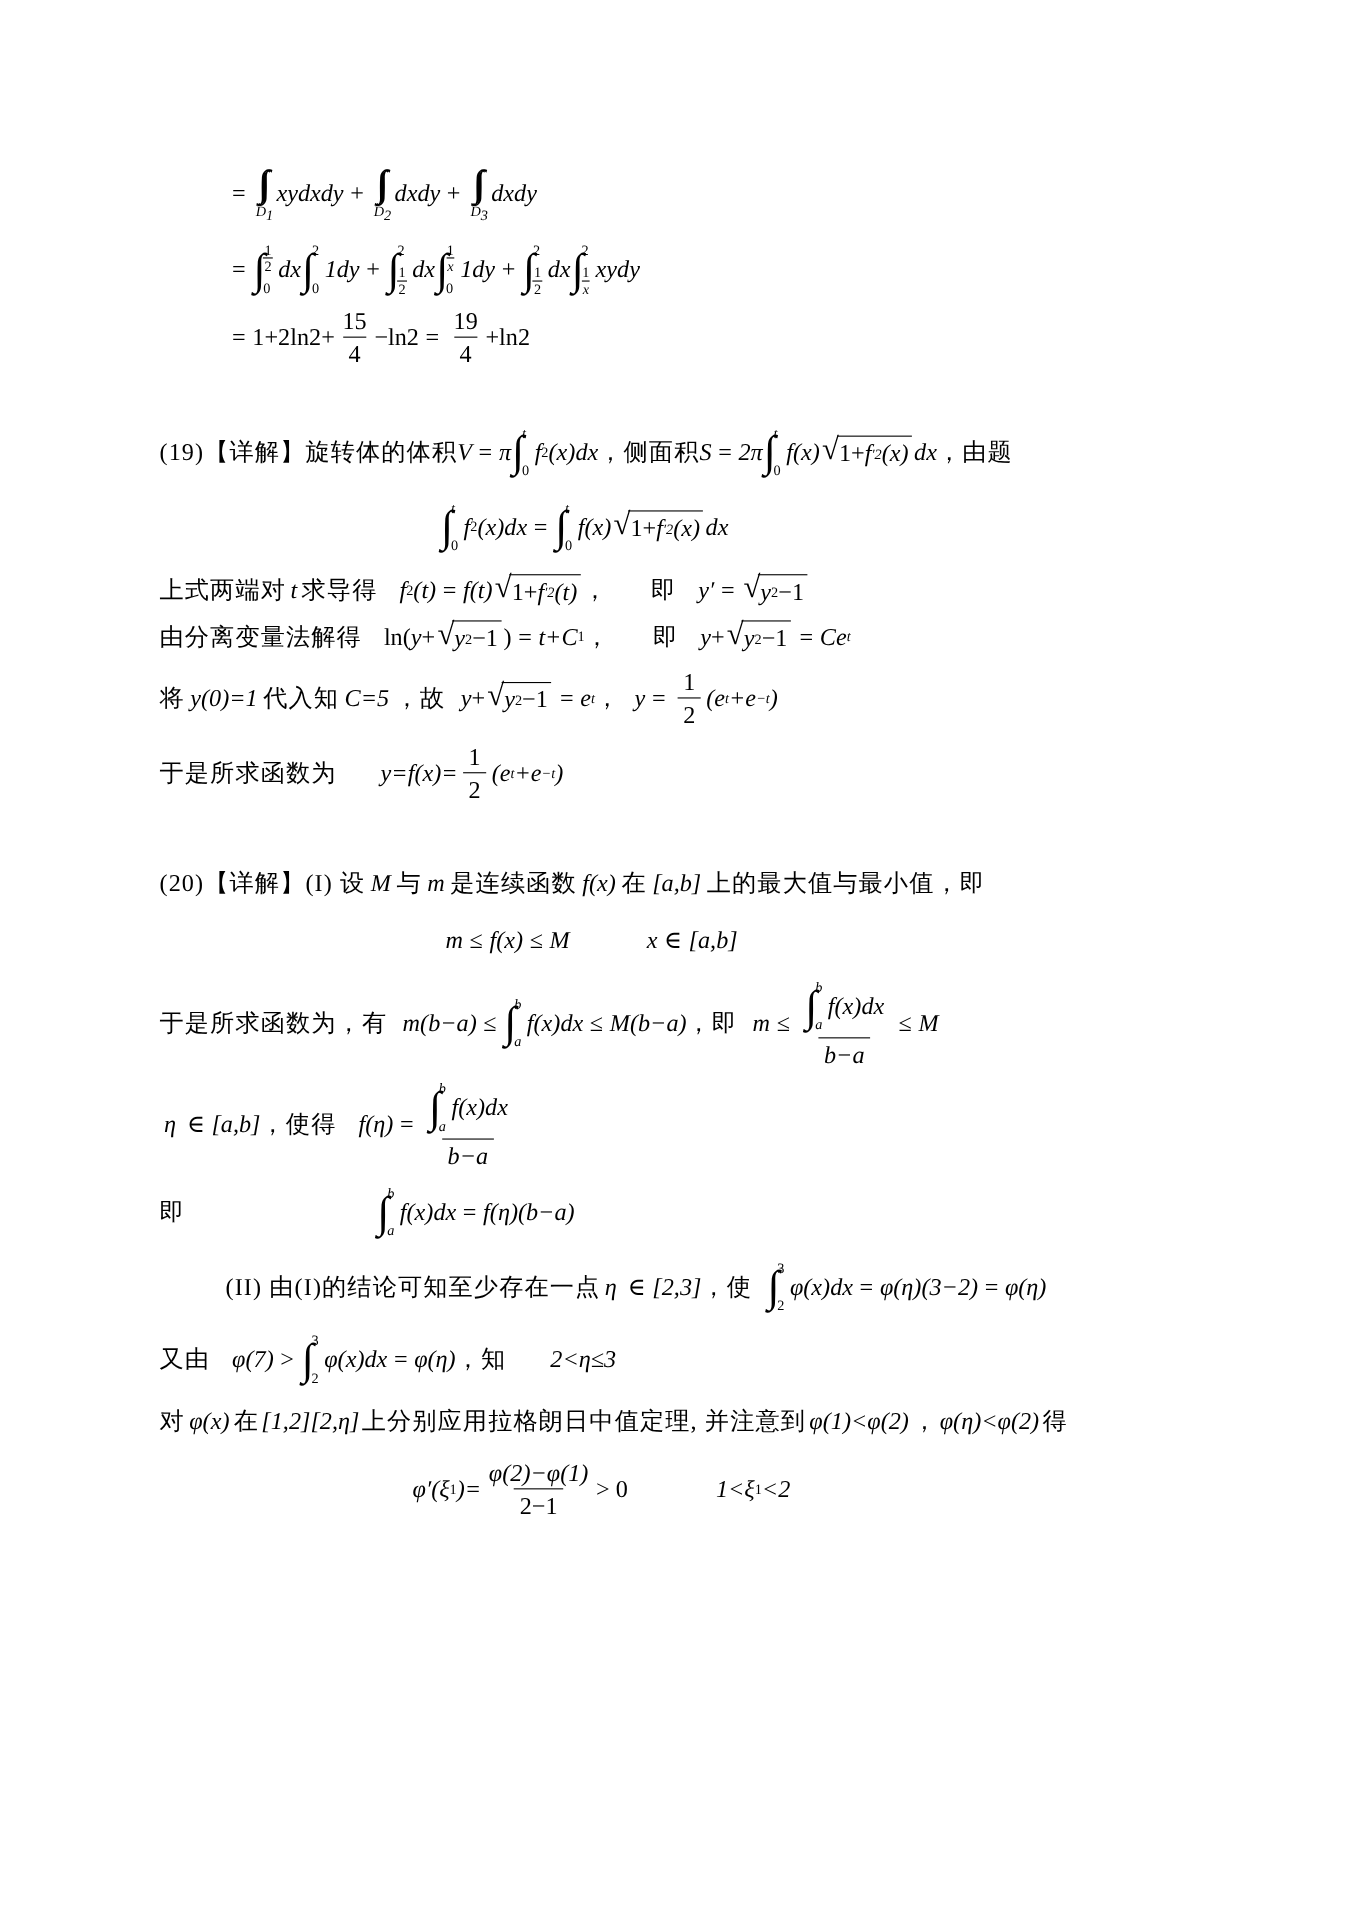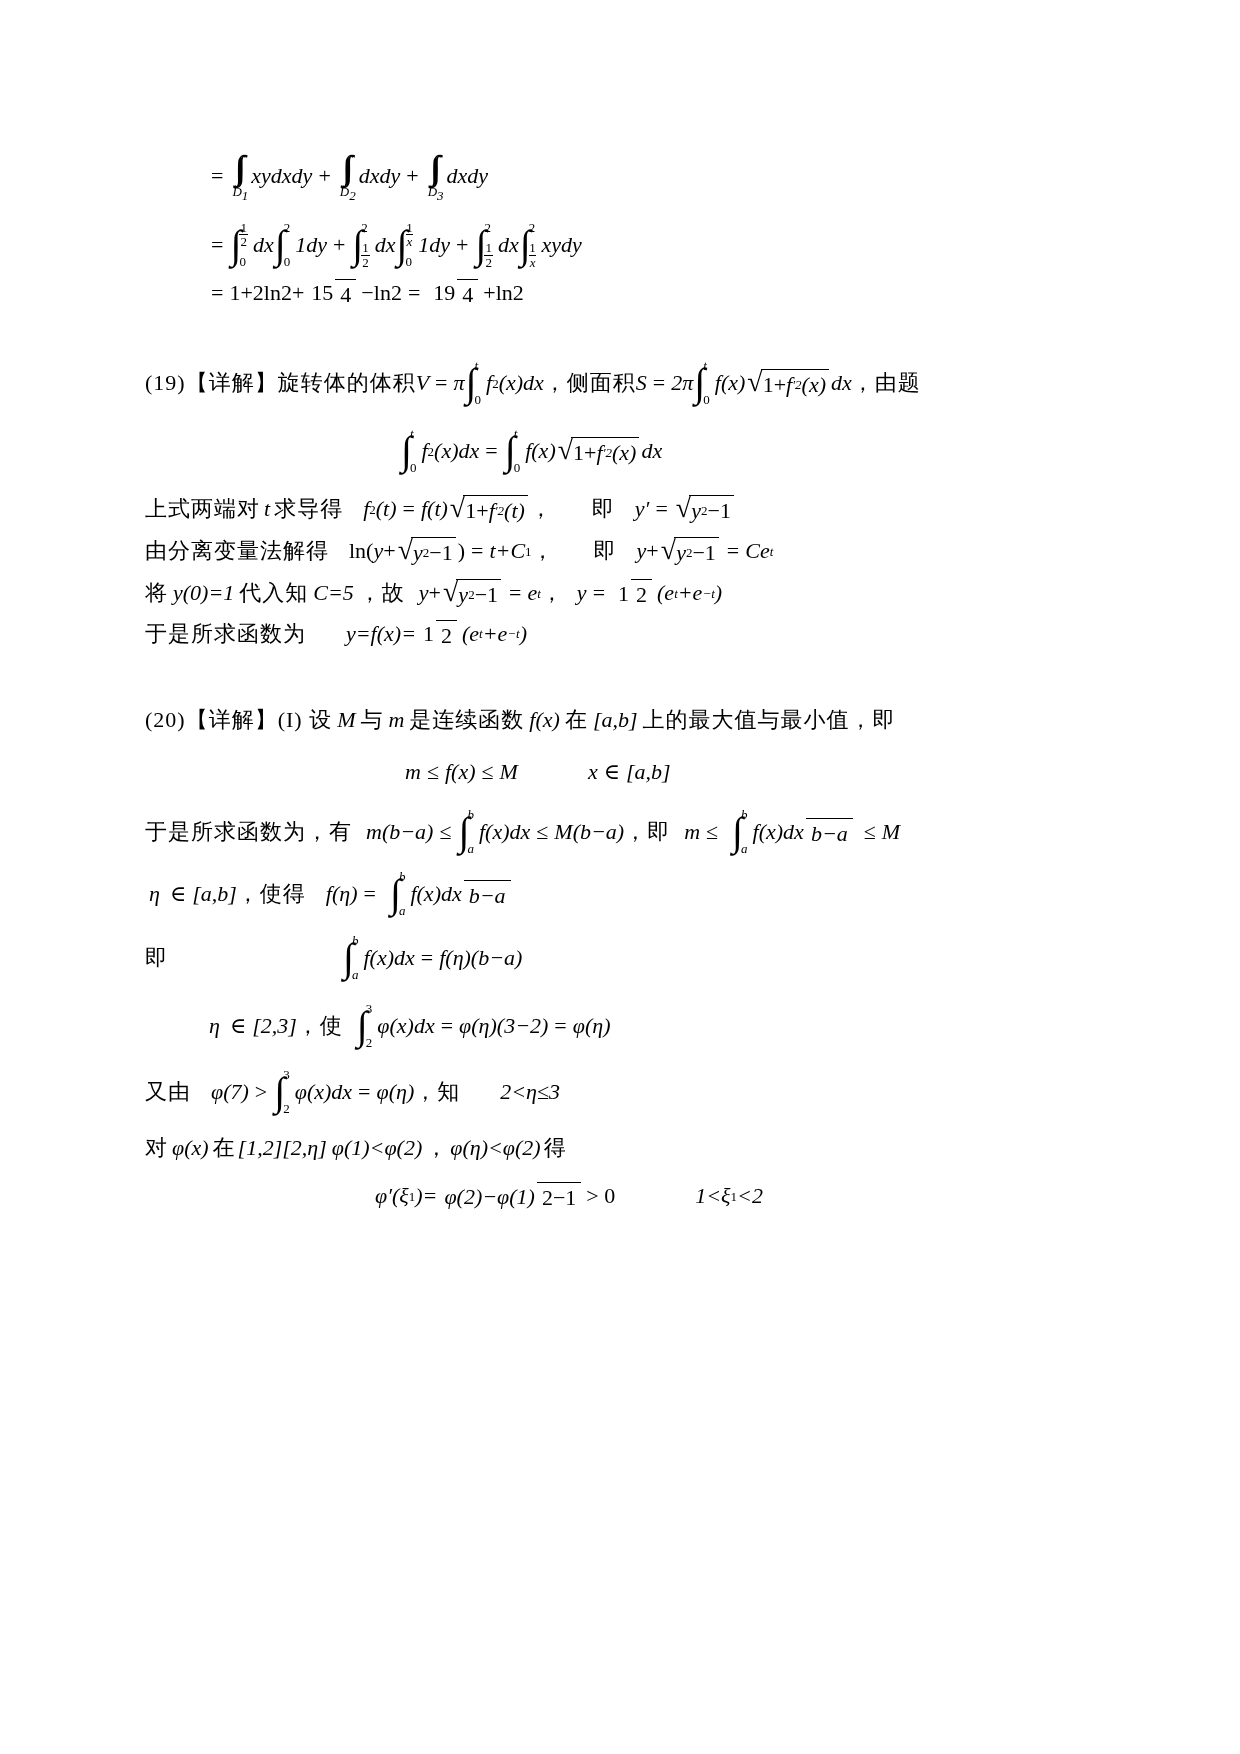--- a/index.html
+++ b/index.html
@@ -18,21 +18,21 @@
 .lims{display:flex;flex-direction:column;justify-content:space-between;height:54px;font-size:13px;margin-left:-2px;margin-right:4px}
 .lims .up{margin-top:2px}
 .lims .lo{margin-bottom:2px}
 .sfrac{display:inline-flex;flex-direction:column;align-items:center;line-height:1.05;text-align:center}
 .sfrac .dn{border-top:1px solid #000;padding:0 1px}
 .iint{display:inline-flex;flex-direction:column;align-items:center;margin:0 3px}
 .pair{display:inline-flex}
 .pair .sgn2{font-size:34px;line-height:36px;font-style:normal}
 .pair .sgn2 + .sgn2{margin-left:-11px}
 .iint .und{font-size:13px;margin-top:-2px}
-.frac{display:inline-flex;align-items:center;text-align:center;margin:0 5px;line-height:1.25}
+.frac{display:inline-flex;flex-direction:column;align-items:center;text-align:center;margin:0 5px;line-height:1.25}
 .frac .nm{padding:0 2px;display:inline-flex;align-items:center}
 .frac .dn{border-top:1.4px solid #000;padding:1px 5px 0 5px;margin-top:1px}
 .sqrt{display:inline-flex;align-items:flex-start;margin:0 2px}
 .rd{font-size:28px;line-height:25px;margin-right:-2px}
 .bd{border-top:1.5px solid #000;padding:2px 3px 0 2px;display:inline-flex;align-items:center}
 .g14{margin-left:14px}.g20{margin-left:20px}.g40{margin-left:40px}
 .g70{margin-left:70px}.g80{margin-left:80px}.g175{margin-left:175px}
 </style>
 </head>
 <body>
@@ -426,20 +426,21 @@
           <span class="up it">b</span>
           <span class="lo it">a</span>
         </span>
       </span>
     <span class="it">f(x)dx</span>
     <span class="rm op">=</span>
     <span class="it">f(η)(b−a)</span>
   </div>
 
   <div class="row" style="margin-top:14px;margin-left:60px">
+    <span class="cjk">(II) 由(I)的结论可知至少存在一点</span>
     <span class="it" style="margin:0 4px">η</span>
     <span class="rm op">∈</span>
     <span class="it">[2,3]</span>
     <span class="cjk">，使</span>
     <span class="int g14">
         <span class="sgn">∫</span>
         <span class="lims">
           <span class="up rm">3</span>
           <span class="lo rm">2</span>
         </span>
@@ -467,20 +468,21 @@
     <span class="it">φ(η)</span>
     <span class="cjk">，知</span>
     <span class="it g40">2&lt;η≤3</span>
   </div>
 
   <div class="row" style="margin-top:14px">
     <span class="cjk">对</span>
     <span class="it" style="margin:0 4px">φ(x)</span>
     <span class="cjk">在</span>
     <span class="it" style="margin:0 2px">[1,2][2,η]</span>
+    <span class="cjk">上分别应用拉格朗日中值定理, 并注意到</span>
     <span class="it" style="margin:0 3px">φ(1)&lt;φ(2)</span>
     <span class="rm">，</span>
     <span class="it" style="margin:0 3px">φ(η)&lt;φ(2)</span>
     <span class="cjk">得</span>
   </div>
 
   <div class="row" style="margin-top:18px;margin-left:230px">
     <span class="it">φ′(ξ</span>
       <sub class="rm">1</sub>
       <span class="it">)=</span>

